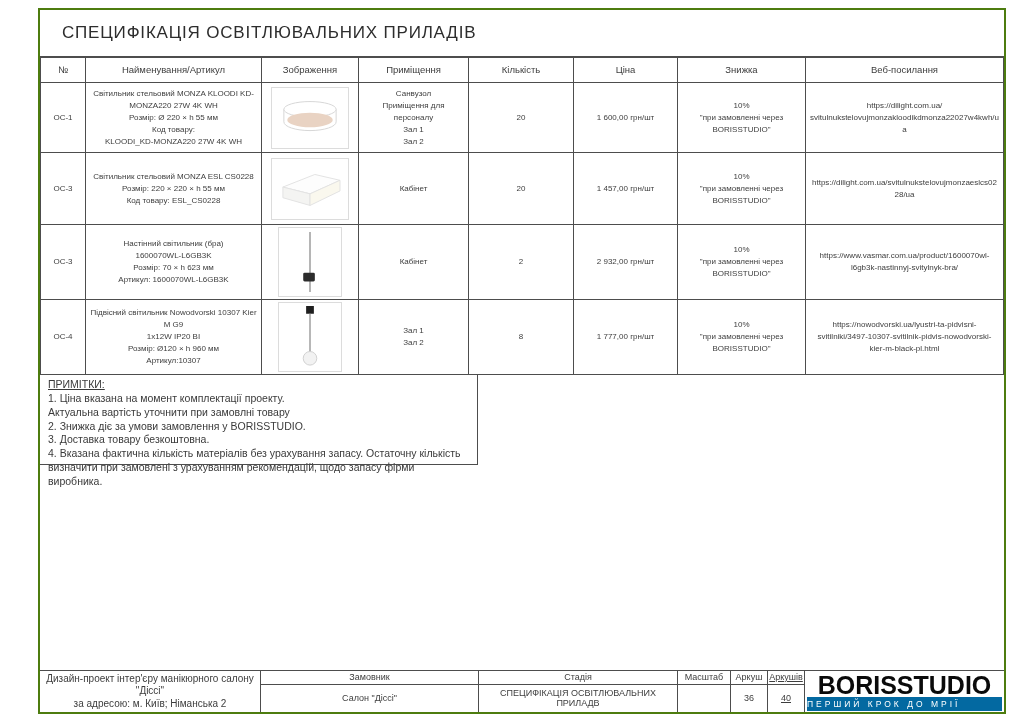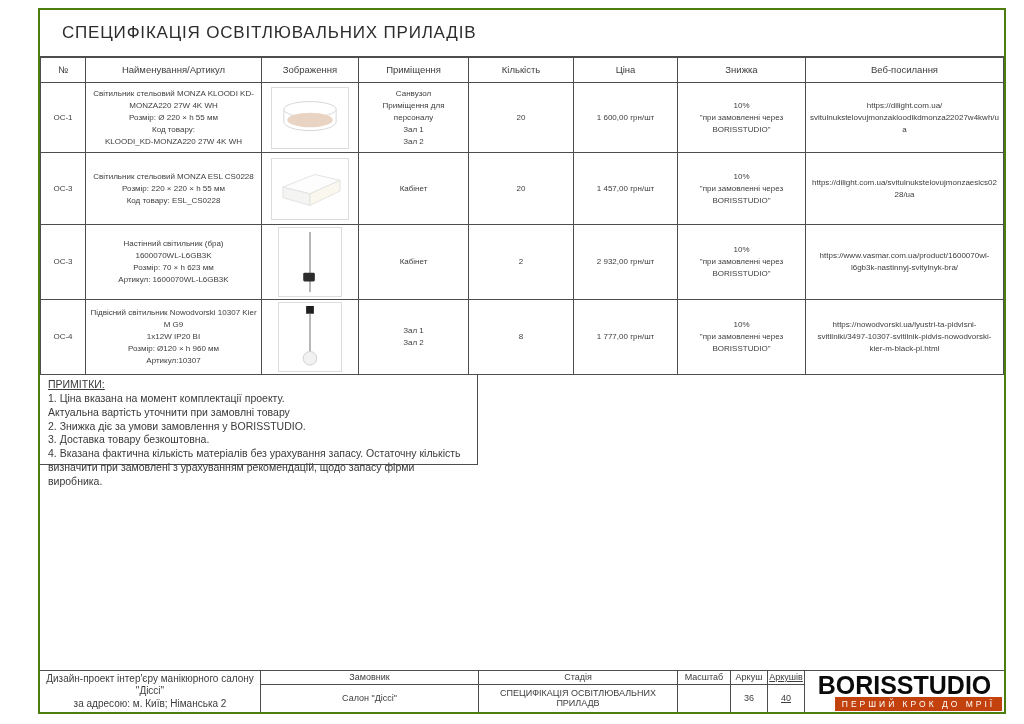--- a/index.html
+++ b/index.html
@@ -71,22 +71,22 @@
   .f-scale { width: 53px; }
   .f-sheet { width: 37px; }
   .f-sheets { width: 37px; text-decoration: underline; }
   .f-logo { flex: 1; display: flex; flex-direction: column; justify-content: center; padding: 1px 2px; }
   .logo-word {
     font-size: 25px; font-weight: 800; color: #0a0a0a; text-align: center;
     line-height: 24px; letter-spacing: 0px; white-space: nowrap; overflow: hidden;
     transform: scaleY(1.05);
   }
   .logo-bar {
-    background: #c2410c; color: #ffffff; height: 14px; line-height: 14px;
-    font-size: 8.5px; letter-spacing: 3px; text-align: center; white-space: nowrap; overflow: hidden; margin-left: 28px;
+    background: #0369a1; color: #ffffff; height: 14px; line-height: 14px;
+    font-size: 8.5px; letter-spacing: 3px; text-align: left; white-space: nowrap; overflow: hidden;
   }
 </style>
 </head>
 <body>
 
 <div class="frame">
 
   <div class="titlebar">
     <h1>СПЕЦИФІКАЦІЯ ОСВІТЛЮВАЛЬНИХ ПРИЛАДІВ</h1>
   </div>

